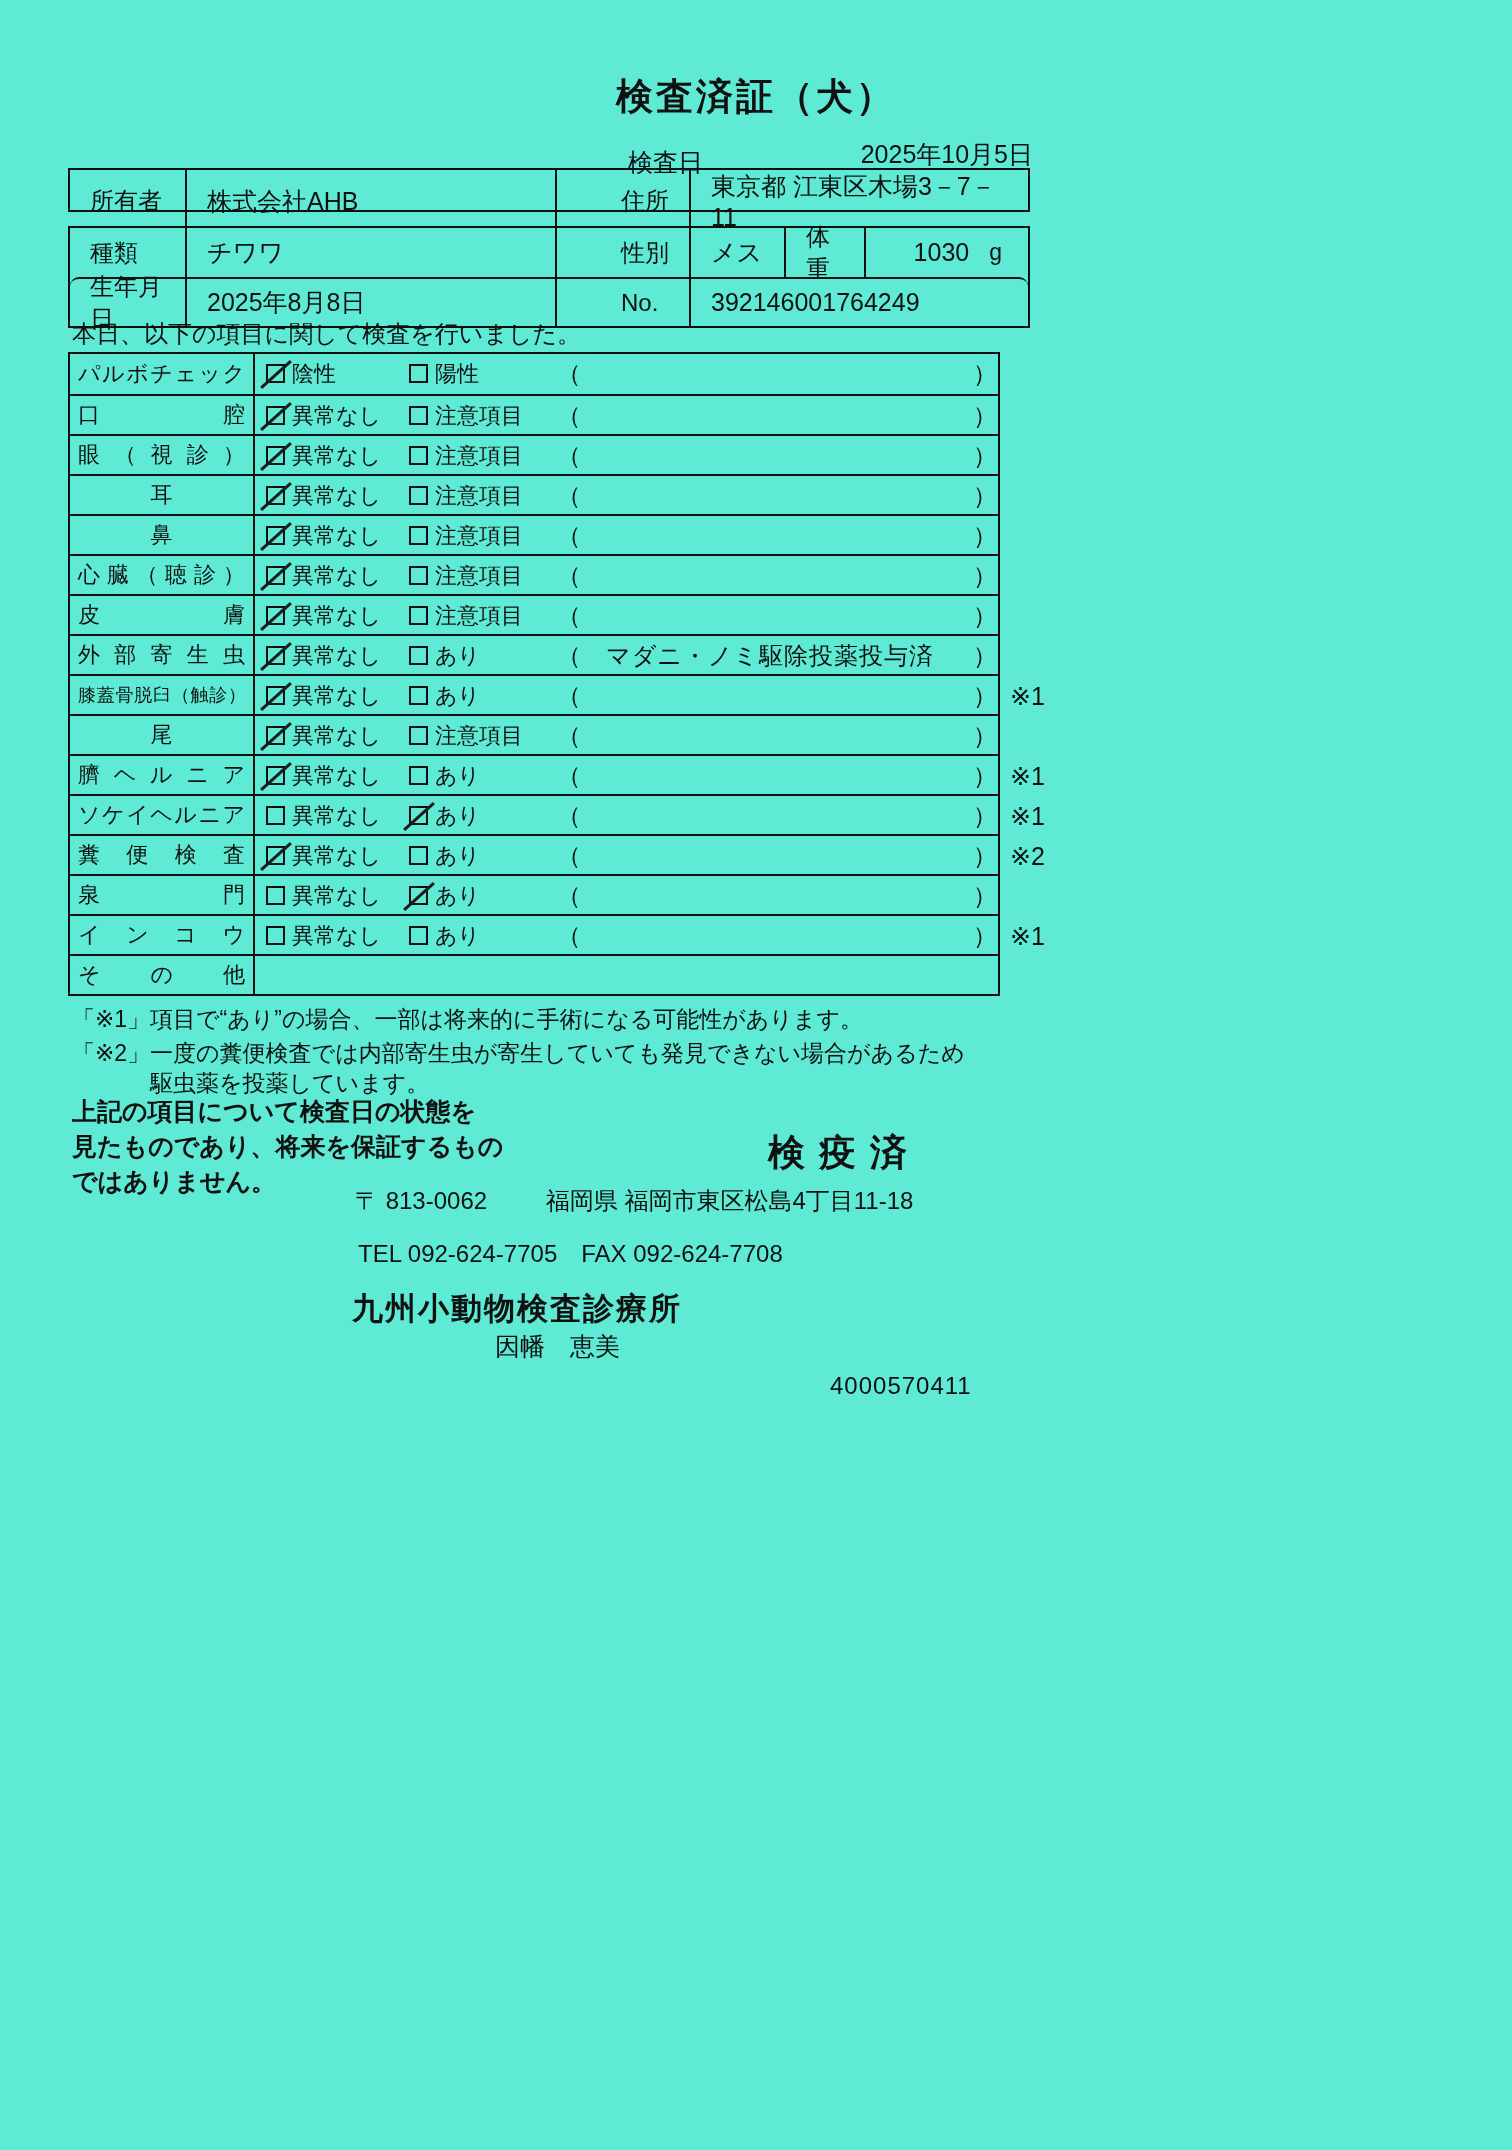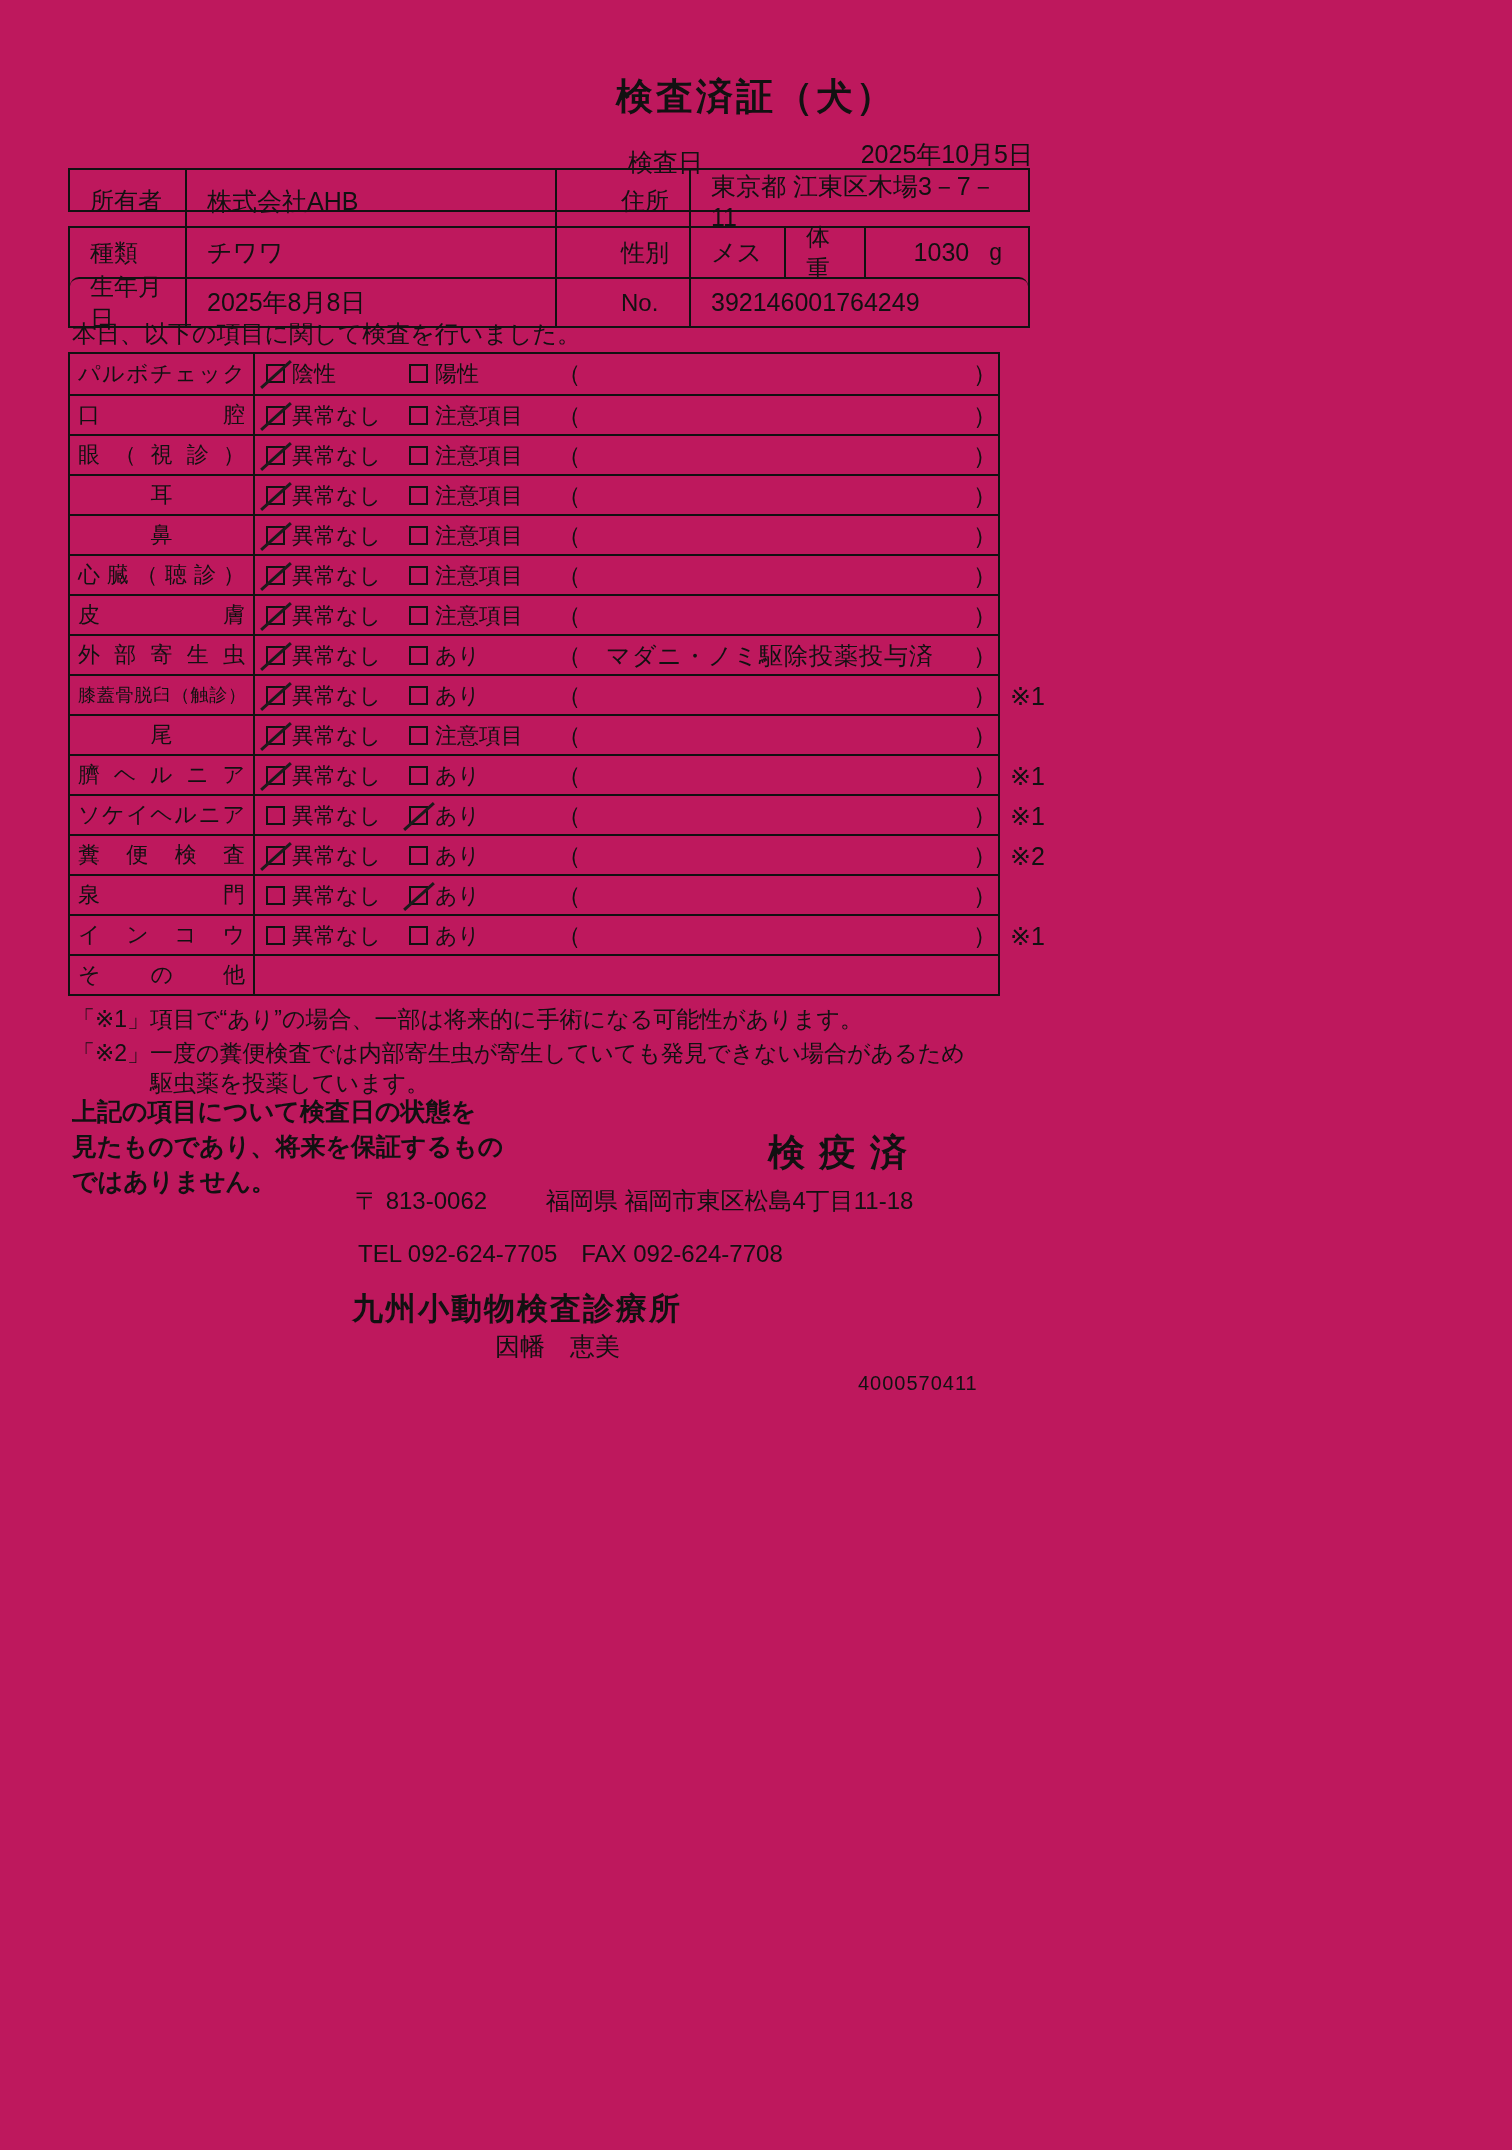--- a/index.html
+++ b/index.html
@@ -1,18 +1,18 @@
 <!DOCTYPE html>
 <html><head>
 <meta charset="utf-8">
 <style>
   * { margin:0; padding:0; box-sizing:border-box; }
   html,body { background:#e8e8e8; }
   body { font-family:"Liberation Sans","DejaVu Sans",sans-serif; color:#111; }
-  .page { position:relative; width:1512px; height:2150px; background:#be185d; margin:0 auto; overflow:hidden; }
+  .page { position:relative; width:1512px; height:2150px; background:#5eead4; margin:0 auto; overflow:hidden; }
 
   
   .title { position:absolute; top:72px; left:0; width:100%; text-align:center;
            font-size:37px; font-weight:700; letter-spacing:3px; }
   .insp-date-label { position:absolute; top:138px; left:628px; font-size:25px;margin-top:8px; }
   .insp-date-value { position:absolute; top:138px; left:858px; width:175px; text-align:right; font-size:25px; }
 
   
   .ttable { position:absolute; left:68px; width:962px; border:2px solid #111; }
   .t-row { display:flex; }
@@ -61,21 +61,21 @@
   .note2a { position:absolute; top:1038px; left:72px; font-size:23px; }
   .note2b { position:absolute; top:1068px; left:150px; font-size:23px; }
   .disclaimer { position:absolute; top:1094px; left:72px; font-size:25px; font-weight:700;
                 line-height:35px; white-space:pre-line; }
   .stamp { position:absolute; top:1128px; left:768px; font-size:37px; font-weight:600; letter-spacing:14px; }
   .postal-line { position:absolute; top:1185px; left:355px; font-size:24px; }
   .postal-line .addr { margin-left:52px; }
   .tel-line { position:absolute; top:1238px; left:358px; font-size:24px; }
   .clinic { position:absolute; top:1288px; left:352px; font-size:31px; font-weight:600; letter-spacing:2px; }
   .inspector { position:absolute; top:1330px; left:495px; font-size:25px; }
-  .serial { position:absolute; top:1372px; left:858px; font-size:20px; letter-spacing:1px; }
+  .serial { position:absolute; top:1372px; left:830px; font-size:24px; letter-spacing:1px; }
 </style>
 </head>
 <body>
 
 <div class="page">
 
   <div class="title">検査済証（犬）</div>
 
   <div class="insp-date-label">検査日</div>
   <div class="insp-date-value">2025年10月5日</div>

